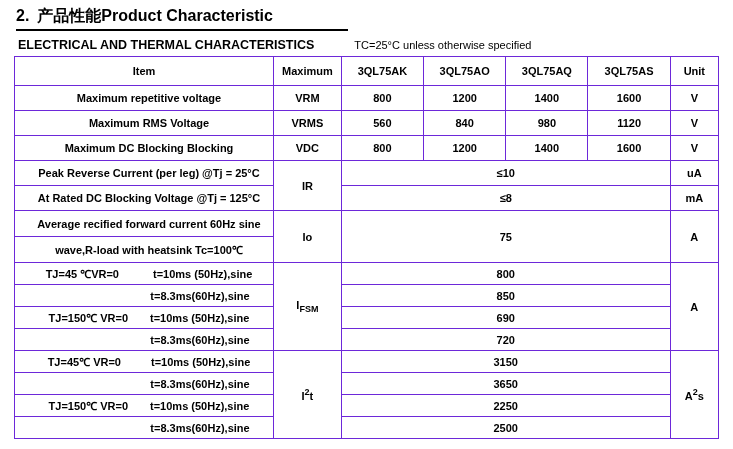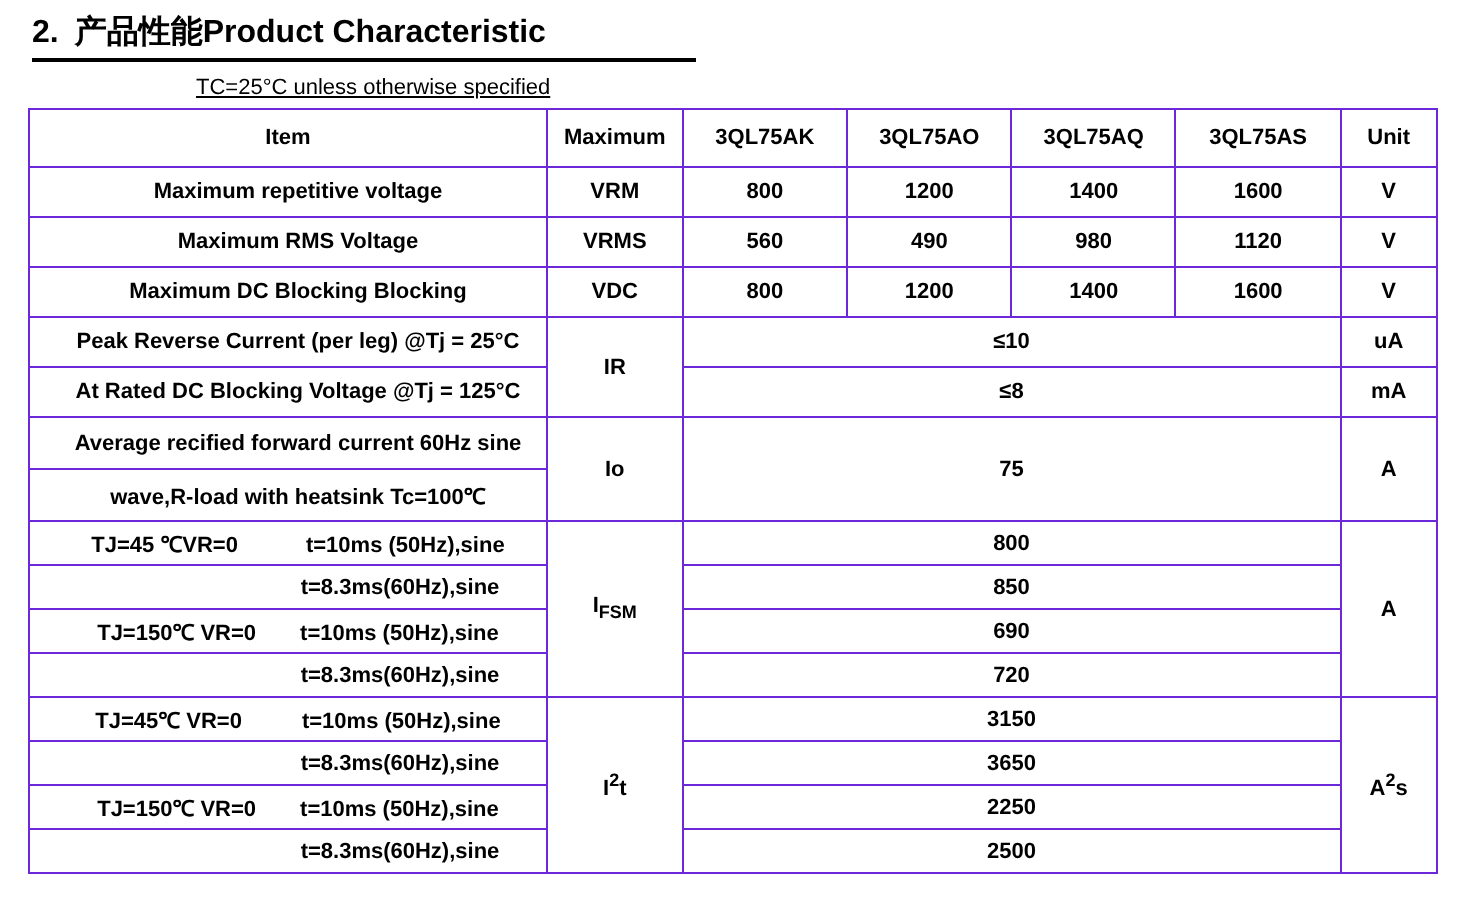--- a/index.html
+++ b/index.html
@@ -41,23 +41,22 @@
     margin: 7px 0 4px 0;
     padding-left: 18px;
   }
   .subhead {
     font-size: 12.5px;
     font-weight: bold;
     white-space: nowrap;
   }
   .cond {
     font-size: 11px;
-    margin-left: 80px;
+    margin-left: 40px;
     white-space: nowrap;
-    text-decoration: underline;
   }
   table.spec {
     border-collapse: collapse;
     margin-left: 14px;
     width: 705px;
     table-layout: fixed;
   }
   table.spec td, table.spec th {
     border: 1px solid #6d28d9;
     font-size: 11px;
@@ -110,20 +109,21 @@
 <body>
 
 <div class="page">
 
   <div class="doc-title">
     <span class="num">2.</span><span>产品性能Product Characteristic</span>
   </div>
   <div class="title-rule"></div>
 
   <div class="subhead-row">
+    <span class="subhead">ELECTRICAL AND THERMAL CHARACTERISTICS</span>
     <span class="cond">TC=25°C unless otherwise specified</span>
   </div>
 
   <table class="spec">
     <colgroup>
       <col class="c-item">
         <col class="c-sym">
       <col class="c-v">
         <col class="c-v">
         <col class="c-v">
@@ -148,21 +148,21 @@
         <td>1200</td>
         <td>1400</td>
         <td>1600</td>
         <td>V</td>
       </tr>
 
       <tr class="r-main">
         <td class="item-cell">Maximum RMS Voltage</td>
         <td class="sym">VRMS</td>
         <td>560</td>
-        <td>490</td>
+        <td>840</td>
         <td>980</td>
         <td>1120</td>
         <td>V</td>
       </tr>
 
       <tr class="r-main">
         <td class="item-cell">Maximum DC Blocking Blocking</td>
         <td class="sym">VDC</td>
         <td>800</td>
         <td>1200</td>

